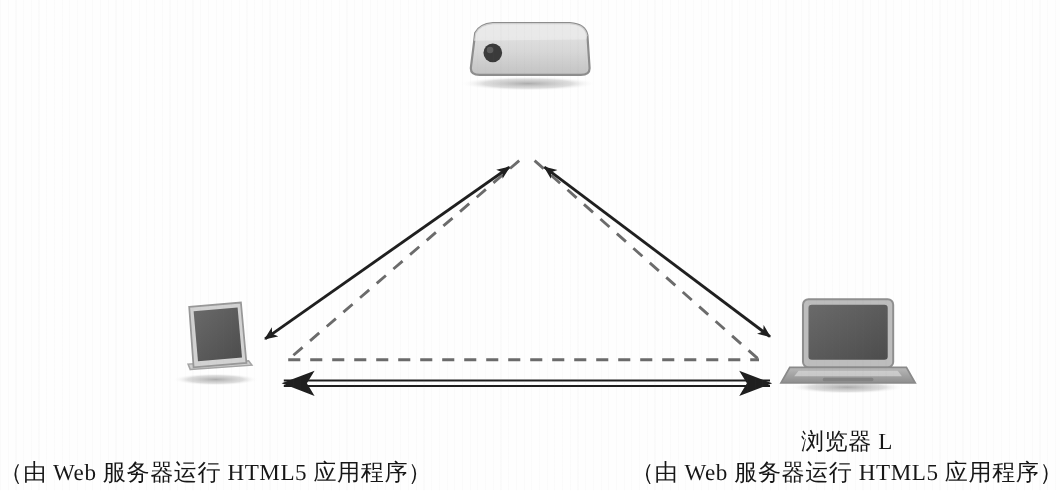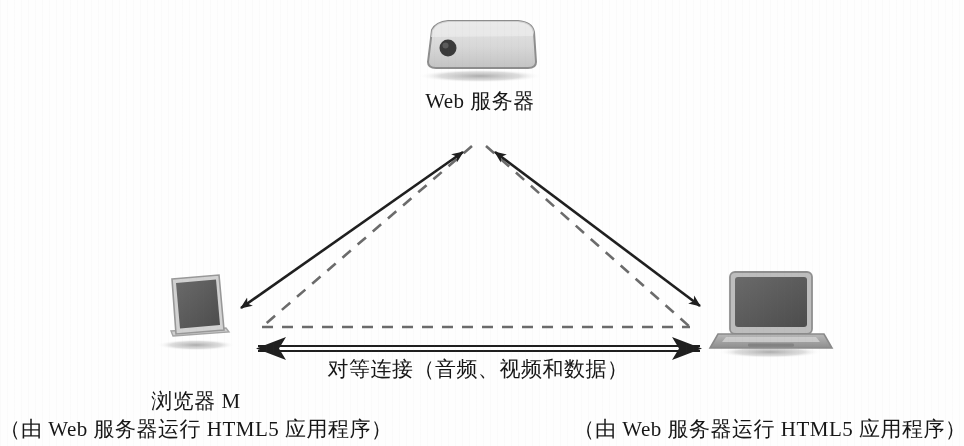--- a/index.html
+++ b/index.html
@@ -127,23 +127,21 @@
     <g>
       <ellipse cx="770" cy="352" rx="52" ry="6" fill="url(#shadow-grad)"></ellipse>
       <rect x="730" y="272" width="82" height="62" rx="5" fill="#bdbdbd" stroke="#8f8f8f" stroke-width="1.8"></rect>
       <rect x="735" y="277" width="72" height="50" rx="3" fill="url(#screen-grad)"></rect>
       <path d="M718,334 L824,334 L832,348 L710,348 Z" fill="url(#kb-grad)" stroke="#8a8a8a" stroke-width="1.6"></path>
       <path d="M726,337 L816,337 L820,342 L722,342 Z" fill="#d5d5d5" opacity="0.75"></path>
       <rect x="748" y="343.5" width="46" height="3.2" rx="1.4" fill="#7d7d7d" opacity="0.8"></rect>
     </g>
   </svg>
 
-  <div class="label node-title center" style="left:480px; top:88px;">Web 服务器</div>
 
-  <div class="label link-label center" style="left:478px; top:356px;">对等连接（音频、视频和数据）</div>
 
-  <div class="label node-title center" style="left:196px; top:388px;">浏览器 M</div>
   <div class="label node-sub center" style="left:196px; top:416px;">（由 Web 服务器运行 HTML5 应用程序）</div>
 
+  <div class="label node-title center" style="left:770px; top:388px;">浏览器 L</div>
   <div class="label node-sub center" style="left:770px; top:416px;">（由 Web 服务器运行 HTML5 应用程序）</div>
 
   <div id="grain"></div>
 </div>
 
 </body></html>

